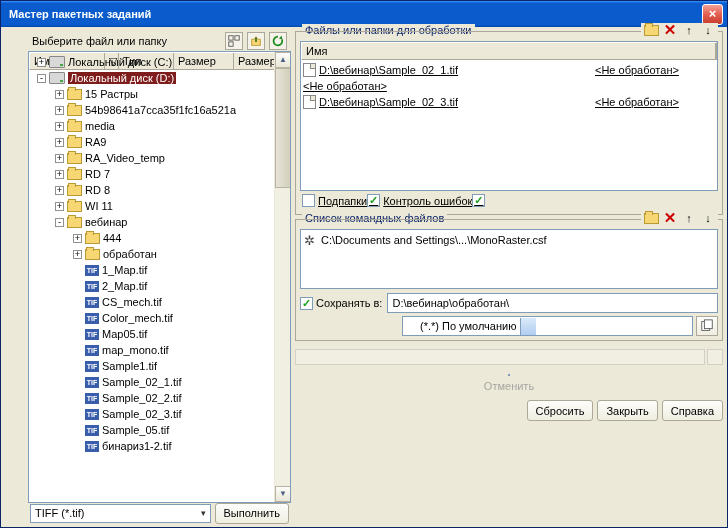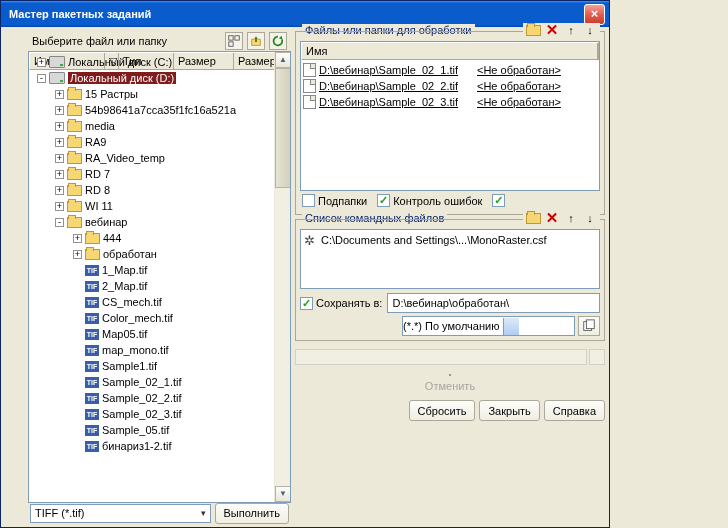--- a/index.html
+++ b/index.html
@@ -1,17 +1,17 @@
 <!DOCTYPE html>
 <html><head>
 <meta charset="utf-8">
 <style>
 * { box-sizing: border-box; margin: 0; padding: 0; font-family: Tahoma, sans-serif; font-size: 11px; }
 body { background: #ece9d8; width: 728px; height: 528px; overflow: hidden; }
-.win { width: 610px; height: 528px; border: 1px solid #0a246a; background: #ece9d8; }
+.win { width: 728px; height: 528px; border: 1px solid #0a246a; background: #ece9d8; }
 .titlebar { height: 26px; background: linear-gradient(to bottom, #3a95ff 0%, #0a5ccd 8%, #0a5ccd 92%, #0044aa 100%); display: flex; align-items: center; padding: 0 4px; color: white; }
 .titlebar-text { font-weight: bold; flex: 1; padding-left: 4px; }
 .close-btn { width: 21px; height: 21px; background: linear-gradient(to bottom, #f5a097 0%, #e35e4f 50%, #c83c2d 100%); border: 1px solid #fff; border-radius: 3px; color: white; font-weight: bold; text-align: center; line-height: 17px; font-size: 13px; font-family: sans-serif; }
 .body-area { display: flex; height: 500px; padding: 4px; gap: 4px; }
 .left-col { width: 286px; display: flex; flex-direction: column; padding-left: 23px; }
 .right-col { flex: 1; display: flex; flex-direction: column; gap: 4px; }
 .toolbar-row { height: 20px; display: flex; align-items: center; padding: 2px 4px; gap: 4px; }
 .tb-label { flex: 1; }
 .tb-btn { width: 18px; height: 18px; border: 1px solid #aca899; background: #f5f3e9; display: flex; align-items: center; justify-content: center; cursor: pointer; }
 .list-header { height: 18px; background: #ece9d8; border: 1px solid #fff; border-right-color: #aca899; border-bottom-color: #aca899; display: flex; }
@@ -43,30 +43,30 @@
 .hicon.arr { color: #000; font-weight: bold; }
 .files-list { height: 150px; background: white; border: 1px solid #7f9db9; }
 .files-list .list-header > div:first-child { flex: 1; }
 .files-list .list-header > div:last-child { width: 120px; }
 .files-body { padding: 2px; }
 .file-row { height: 16px; display: flex; align-items: center; text-decoration: underline; }
 .file-row .fn { flex: 1; display: flex; align-items: center; }
 .file-row .st { width: 120px; }
 .icon-page { width: 13px; height: 14px; border: 1px solid #888; background: white; margin-right: 3px; position: relative; }
 .icon-page::after { content: ""; position: absolute; top: 0; right: 0; width: 4px; height: 4px; background: #ece9d8; border-left: 1px solid #888; border-bottom: 1px solid #888; }
-.check-row { display: flex; align-items: center; gap: 10px; padding: 3px 2px; }
+.check-row { display: flex; align-items: center; padding: 3px 2px; text-decoration: underline; }
 .check { display: flex; align-items: center; gap: 3px; }
 .check-box { width: 13px; height: 13px; border: 1px solid #7f9db9; background: white; display: flex; align-items: center; justify-content: center; color: #21a121; font-size: 11px; font-weight: bold; }
 .cmd-list { height: 60px; background: white; border: 1px solid #7f9db9; padding: 3px; }
 .cmd-row { display: flex; align-items: center; gap: 3px; }
 .icon-gear { width: 14px; height: 14px; color: #444; font-size: 13px; }
 .save-row { display: flex; align-items: center; gap: 5px; margin-top: 4px; }
 .text-input { flex: 1; height: 20px; border: 1px solid #7f9db9; background: white; padding: 0 4px; }
 .combo-row { display: flex; align-items: center; gap: 3px; padding-left: 102px; margin-top: 3px; }
-.combo { height: 20px; border: 1px solid #7f9db9; background: white; padding: 0 0; display: flex; align-items: center; flex: 1; }
+.combo { height: 20px; border: 1px solid #7f9db9; background: white; padding: 0 17px; display: flex; align-items: center; flex: 1; }
 .combo::after { content: ""; width: 15px; height: 17px; background: linear-gradient(#dbeaf9,#b0cdf0); border-left: 1px solid #7f9db9; margin-right: -4px; margin-left: 4px; text-align: center; }
 .sq-btn { width: 22px; height: 20px; border: 1px solid #aca899; background: linear-gradient(#fdfdfb,#f0eee0); display: flex; align-items: center; justify-content: center; }
 .hscroll-area { height: 17px; display: flex; margin-top: 4px; }
 .hscroll-area .corner { width: 16px; height: 16px; background: #f1efe2; border: 1px solid #d4d0c8; }
 .hscroll { flex: 1; height: 16px; background: #f1efe2; border: 1px solid #d4d0c8; margin-right: 2px; }
 .exec-row { display: flex; gap: 4px; margin-top: 4px; align-items: center; flex-direction: column; }
 .exec-input { flex: 1; height: 20px; border: 1px solid #7f9db9; background: white; }
 .disabled { color: #a7a6a1; }
 .btn-row { display: flex; justify-content: flex-end; gap: 4px; margin-top: 4px; }
 .icon-svg { width: 14px; height: 14px; }
@@ -296,24 +296,20 @@
           </div>
           <div class="files-body" id="files-body">
               <div class="file-row">
                 <div class="fn">
                   <span class="icon-page"></span>
                   <span>D:\вебинар\Sample_02_1.tif</span>
                 </div>
                 <div class="st">&lt;Не обработан&gt;</div>
               </div>
               <div class="file-row">
-                <div class="fn">
-                  <span class="icon-page"></span>
-                  <span>D:\вебинар\Sample_02_2.tif</span>
-                </div>
                 <div class="st">&lt;Не обработан&gt;</div>
               </div>
               <div class="file-row">
                 <div class="fn">
                   <span class="icon-page"></span>
                   <span>D:\вебинар\Sample_02_3.tif</span>
                 </div>
                 <div class="st">&lt;Не обработан&gt;</div>
               </div>
             </div>

